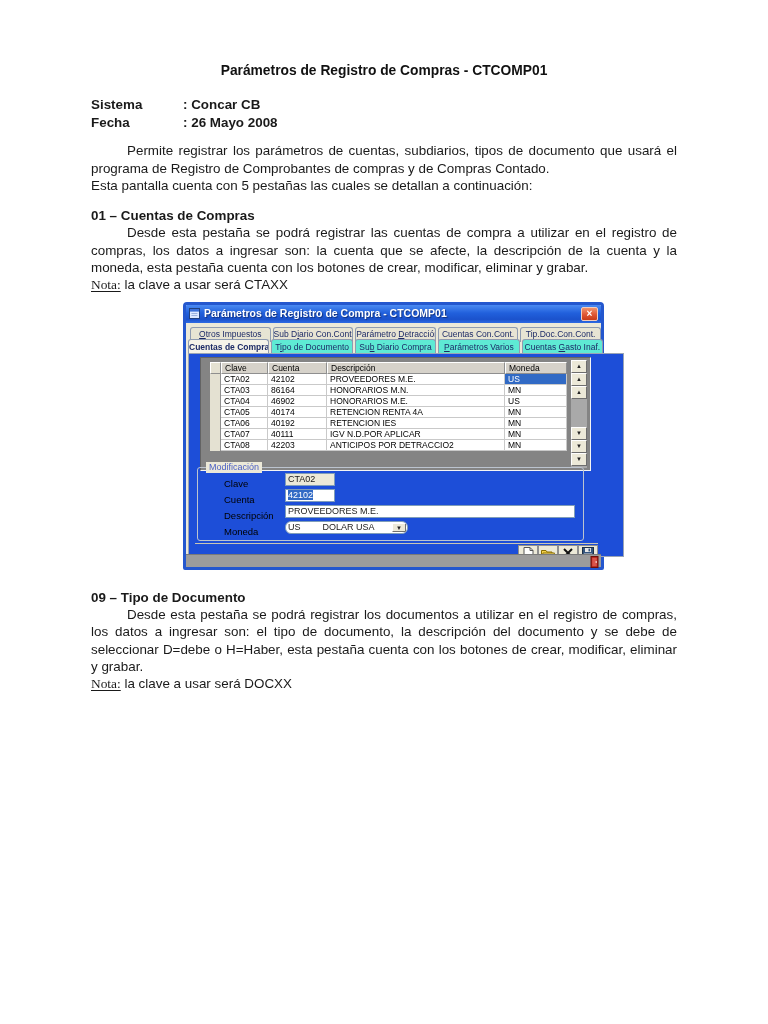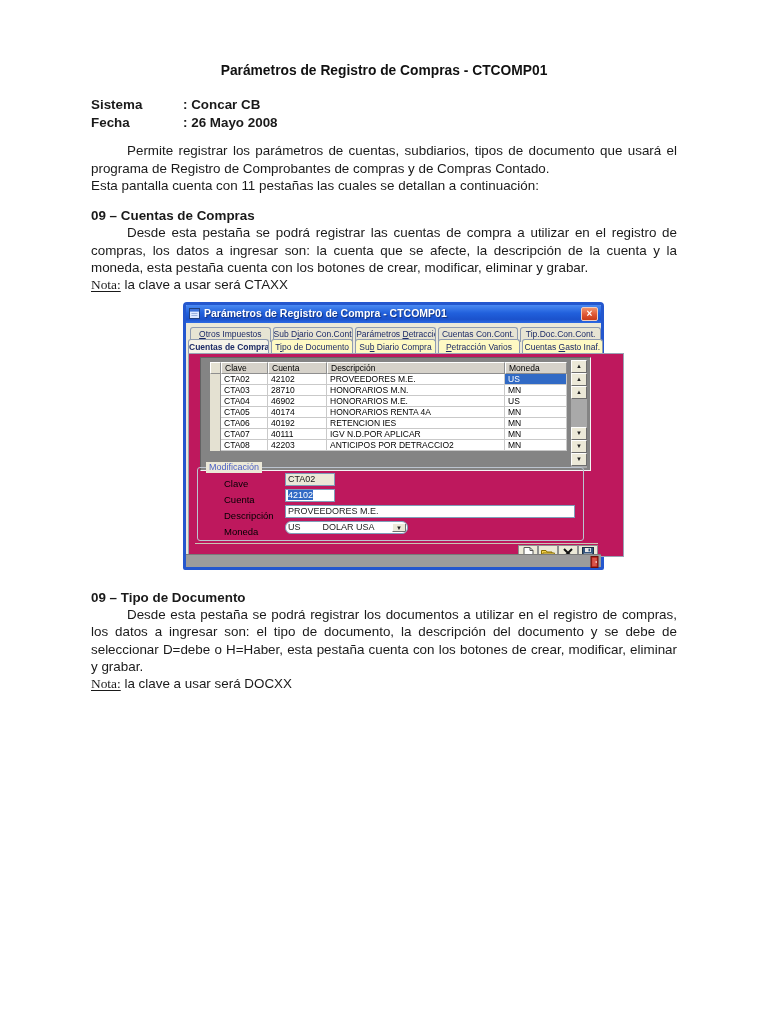--- a/index.html
+++ b/index.html
@@ -26,26 +26,26 @@
                    text-shadow:1px 1px 1px #10307e; flex:1; }
   .closebtn { width:17px; height:14px; border:1px solid #f3cdbd; border-radius:2px;
               background:linear-gradient(180deg,#f0926c 0%,#e05634 55%,#c83a18 100%);
               color:#fff; font-size:10px; font-weight:bold; line-height:12px; text-align:center; }
 
   .tabsback { position:absolute; left:4px; top:22px; width:411px; height:15px; display:flex; gap:2px; }
   .tabsfront { position:absolute; left:2px; top:34px; width:415px; height:15px; display:flex; gap:2px; }
   .tab { flex:1; background:#e7e4d3; border:1px solid #8f9bb0; border-bottom:none; border-radius:3px 3px 0 0;
          font-size:8.5px; color:#1c2a66; text-align:center; white-space:nowrap; overflow:hidden;
          line-height:12px; }
-  .tabsfront .tab { line-height:14px; background:#fef9c3; }
+  .tabsfront .tab { line-height:14px; background:#5eead4; }
   .tab.active { background:#f5f3e9; font-weight:bold; }
   .tab u { text-underline-offset:1px; }
 
   .tabpage { position:absolute; left:2px; top:48px; width:436px; height:204px;
-             border:1px solid #9aa4b5; background:#be185d; }
+             border:1px solid #9aa4b5; background:#1d4ed8; }
 
   
   .gridpanel { position:absolute; left:11px; top:3px; width:391px; height:114px; background:#848484;
                border-top:1px solid #636363; border-left:1px solid #636363;
                border-bottom:1px solid #f4f4f4; border-right:1px solid #f4f4f4; }
   .grid { position:absolute; left:9px; top:4px; width:357px; background:#fff; font-size:8.5px; color:#000; }
   .grow { display:flex; height:11px; line-height:10px; }
   .grow.head { height:12px; line-height:11px; }
   .gc { border-right:1px solid #c9c9c9; border-bottom:1px solid #c9c9c9; padding-left:3px; overflow:hidden; white-space:nowrap; }
   .gh { background:#d6d2ca; border-right:1px solid #8f8f8f; border-bottom:1px solid #8f8f8f;
@@ -89,52 +89,52 @@
 
 <div class="doc">
   <div class="doc-title">Parámetros de Registro de Compras - CTCOMP01</div>
 
   <div class="meta">
     <div class="meta-row"><span class="meta-label">Sistema</span><span>: Concar CB</span></div>
     <div class="meta-row"><span class="meta-label">Fecha</span><span>: 26 Mayo 2008</span></div>
   </div>
 
   <p class="para indent">Permite registrar los parámetros de cuentas, subdiarios, tipos de documento que usará el programa de Registro de Comprobantes de compras y de Compras Contado.</p>
-  <p class="para">Esta pantalla cuenta con 11 pestañas las cuales se detallan a continuación:</p>
-
-  <div class="sec-head">09 – Cuentas de Compras</div>
+  <p class="para">Esta pantalla cuenta con 5 pestañas las cuales se detallan a continuación:</p>
+
+  <div class="sec-head">01 – Cuentas de Compras</div>
   <p class="para indent">Desde esta pestaña se podrá registrar las cuentas de compra a utilizar en el registro de compras, los datos a ingresar son: la cuenta que se afecte, la descripción de la cuenta y la moneda, esta pestaña cuenta con los botones de crear, modificar, eliminar y grabar.</p>
   <p class="nota"><u>Nota:</u><span> la clave a usar será CTAXX</span></p>
 
   <div class="appwin">
 
     <div class="titlebar">
       <svg width="11" height="11" viewBox="0 0 11 11">
           <rect x="0.5" y="0.5" width="10" height="10" fill="#dce8ff" stroke="#20407f"></rect>
           <rect x="1" y="1" width="9" height="2.6" fill="#3a6fd8"></rect>
           <rect x="2.4" y="5" width="6" height="1" fill="#9ab1dd"></rect>
           <rect x="2.4" y="7" width="6" height="1" fill="#9ab1dd"></rect>
         </svg>
       <span class="titlebar-text">Parámetros de Registro de Compra - CTCOMP01</span>
       <div class="closebtn"><span>×</span></div>
     </div>
 
     <div class="tabsback">
       <div class="tab"><span></span><u>O</u><span>tros Impuestos</span></div>
       <div class="tab"><span>Sub D</span><u>i</u><span>ario Con.Cont.</span></div>
-      <div class="tab"><span>Parámetros </span><u>D</u><span>etracción</span></div>
+      <div class="tab"><span>Parámetro </span><u>D</u><span>etracción</span></div>
       <div class="tab"><span>Cuentas Con.Cont.</span><u></u><span></span></div>
       <div class="tab"><span>Tip.Doc.Con.Cont.</span><u></u><span></span></div>
     </div>
 
     <div class="tabsfront">
       <div class="tab active"><span>Cuentas de Compra</span><u></u><span></span></div>
       <div class="tab"><span>T</span><u>i</u><span>po de Documento</span></div>
       <div class="tab"><span>Su</span><u>b</u><span> Diario Compra</span></div>
-      <div class="tab"><span></span><u>P</u><span>etracción Varios</span></div>
+      <div class="tab"><span></span><u>P</u><span>arámetros Varios</span></div>
       <div class="tab"><span>Cuentas </span><u>G</u><span>asto Inaf.</span></div>
     </div>
 
     <div class="tabpage">
 
       <div class="gridpanel">
         <div class="grid">
           <div class="grow head">
             <div class="c-sel gh"></div>
             <div class="gh c-clave">Clave</div>
@@ -145,36 +145,36 @@
           <div class="grow">
             <div class="c-sel"></div>
             <div class="gc c-clave">CTA02</div>
             <div class="gc c-cuenta">42102</div>
             <div class="gc c-desc">PROVEEDORES M.E.</div>
             <div class="gc c-mon cell-selected">US</div>
           </div>
           <div class="grow">
             <div class="c-sel"></div>
             <div class="gc c-clave">CTA03</div>
-            <div class="gc c-cuenta">28710</div>
+            <div class="gc c-cuenta">86164</div>
             <div class="gc c-desc">HONORARIOS M.N.</div>
             <div class="gc c-mon">MN</div>
           </div>
           <div class="grow">
             <div class="c-sel"></div>
             <div class="gc c-clave">CTA04</div>
             <div class="gc c-cuenta">46902</div>
             <div class="gc c-desc">HONORARIOS M.E.</div>
             <div class="gc c-mon">US</div>
           </div>
           <div class="grow">
             <div class="c-sel"></div>
             <div class="gc c-clave">CTA05</div>
             <div class="gc c-cuenta">40174</div>
-            <div class="gc c-desc">HONORARIOS RENTA 4A</div>
+            <div class="gc c-desc">RETENCION RENTA 4A</div>
             <div class="gc c-mon">MN</div>
           </div>
           <div class="grow">
             <div class="c-sel"></div>
             <div class="gc c-clave">CTA06</div>
             <div class="gc c-cuenta">40192</div>
             <div class="gc c-desc">RETENCION IES</div>
             <div class="gc c-mon">MN</div>
           </div>
           <div class="grow">

